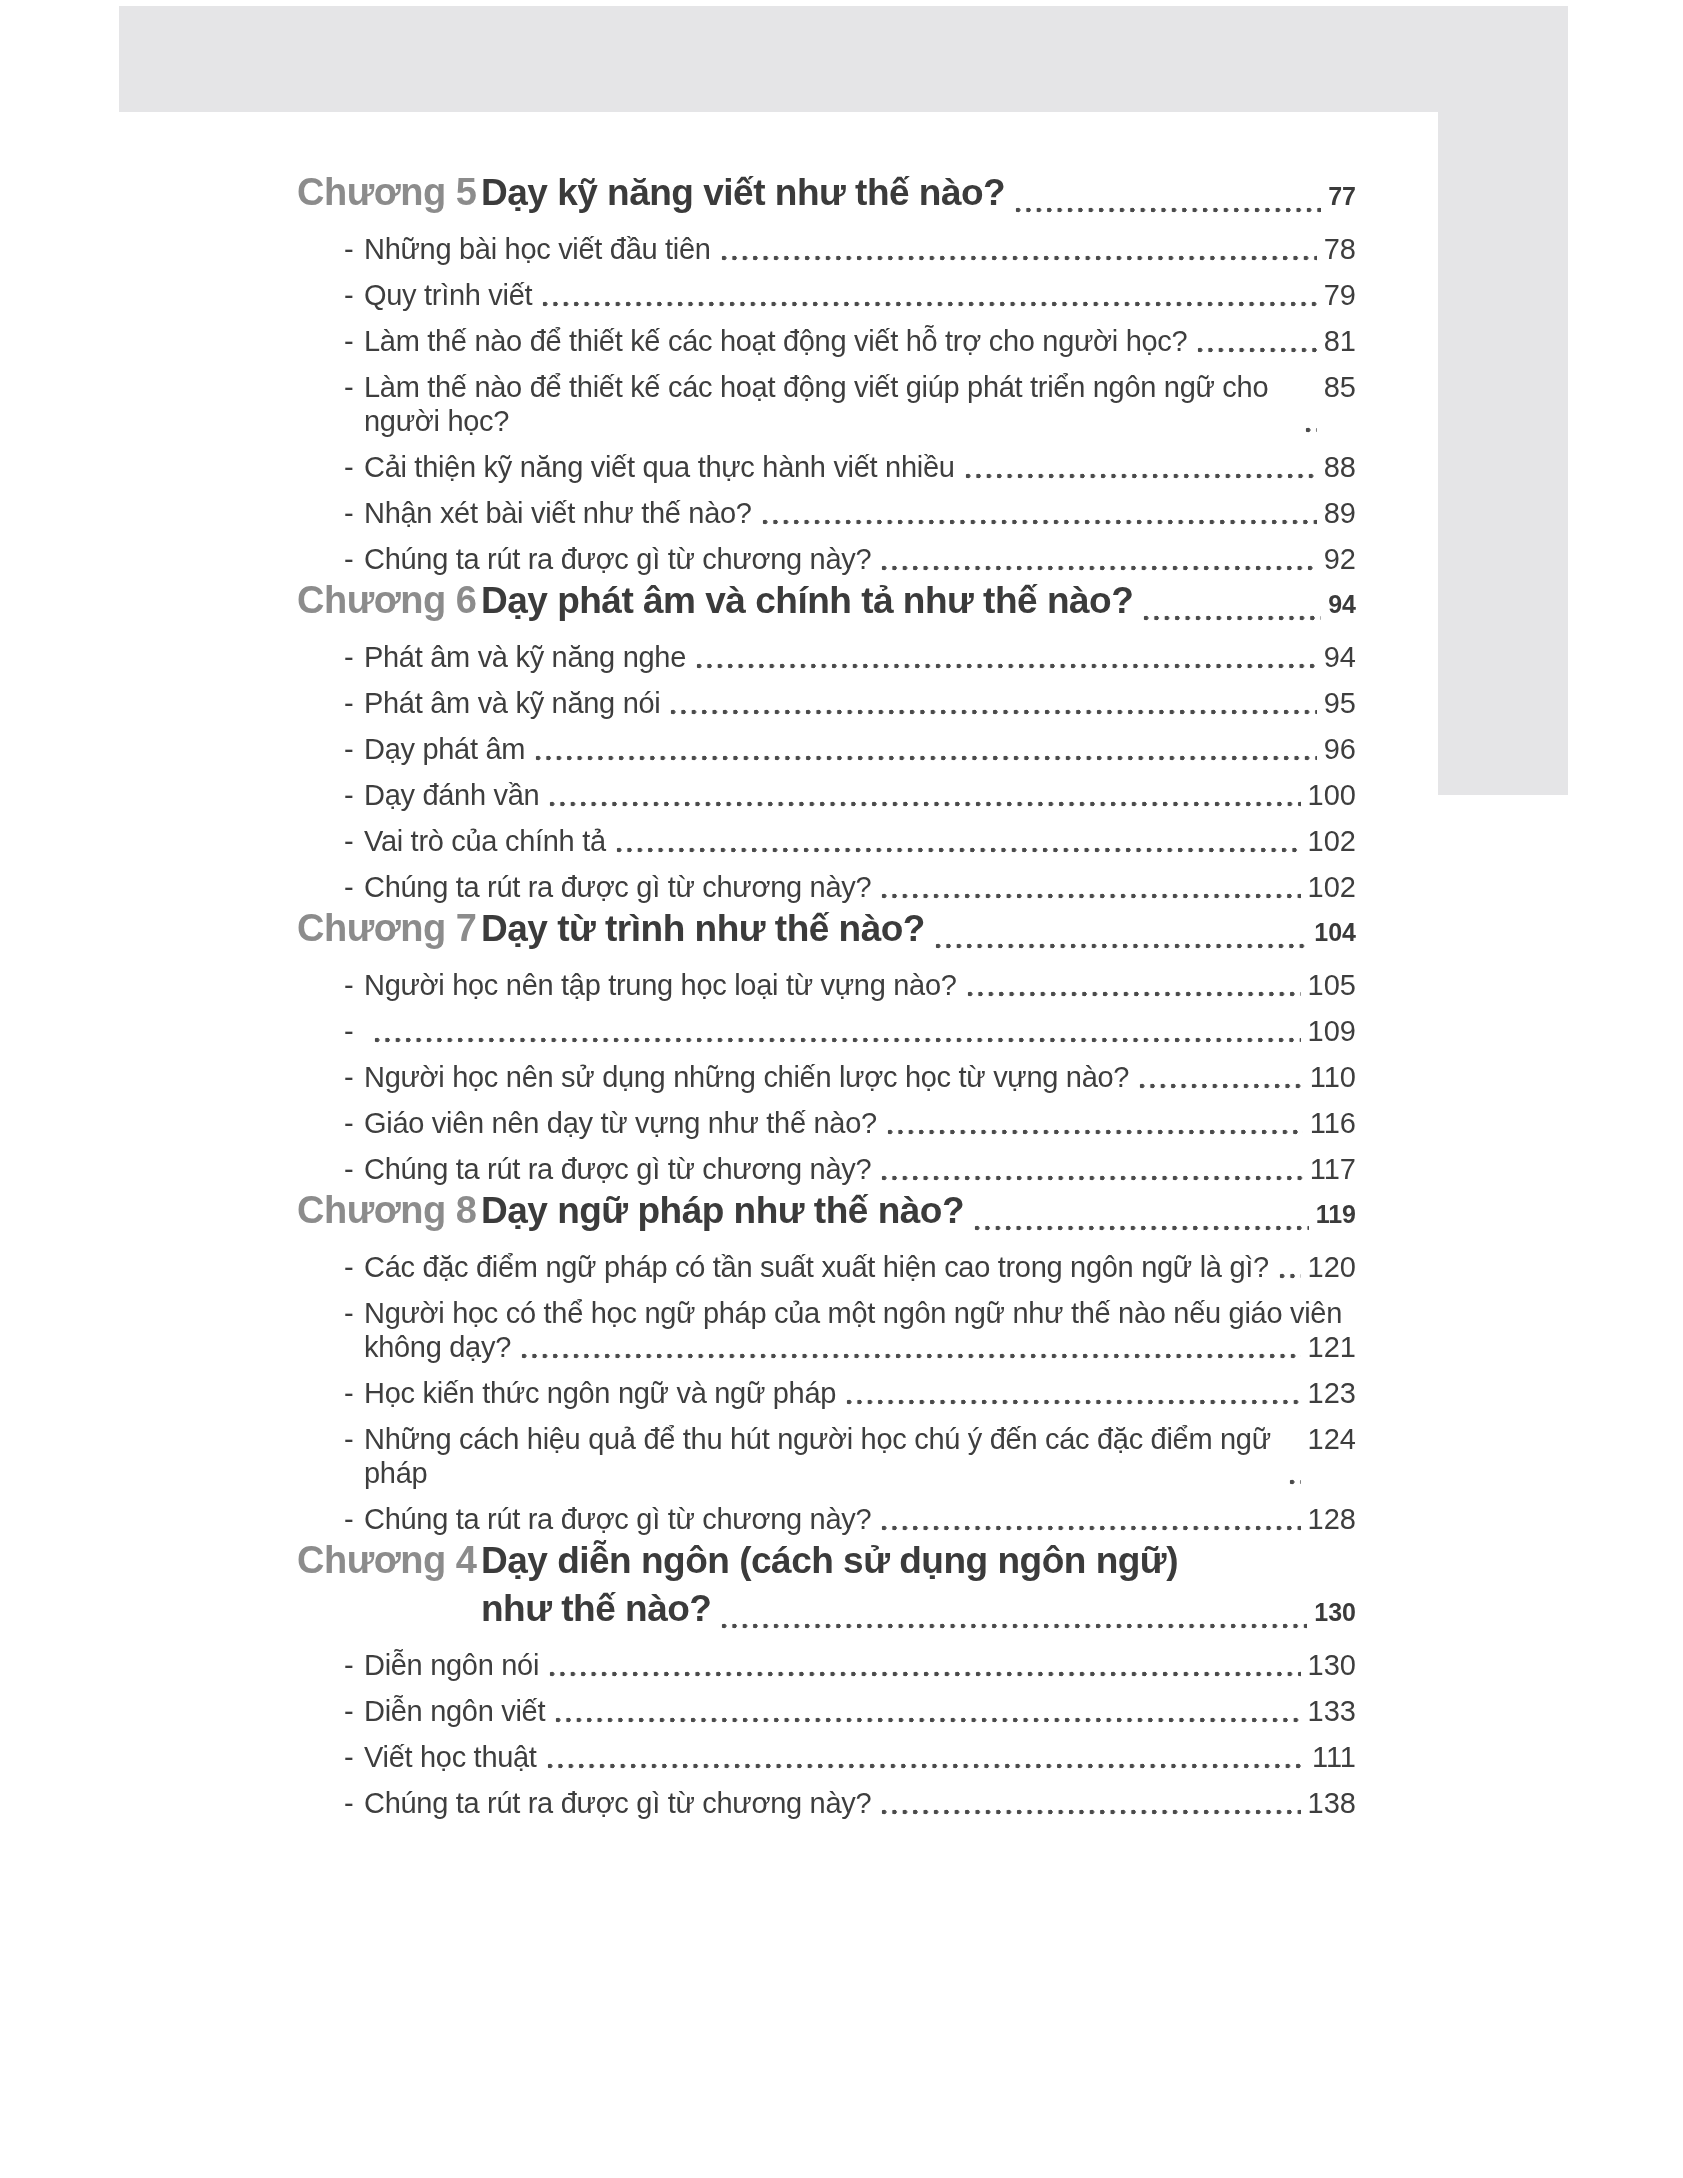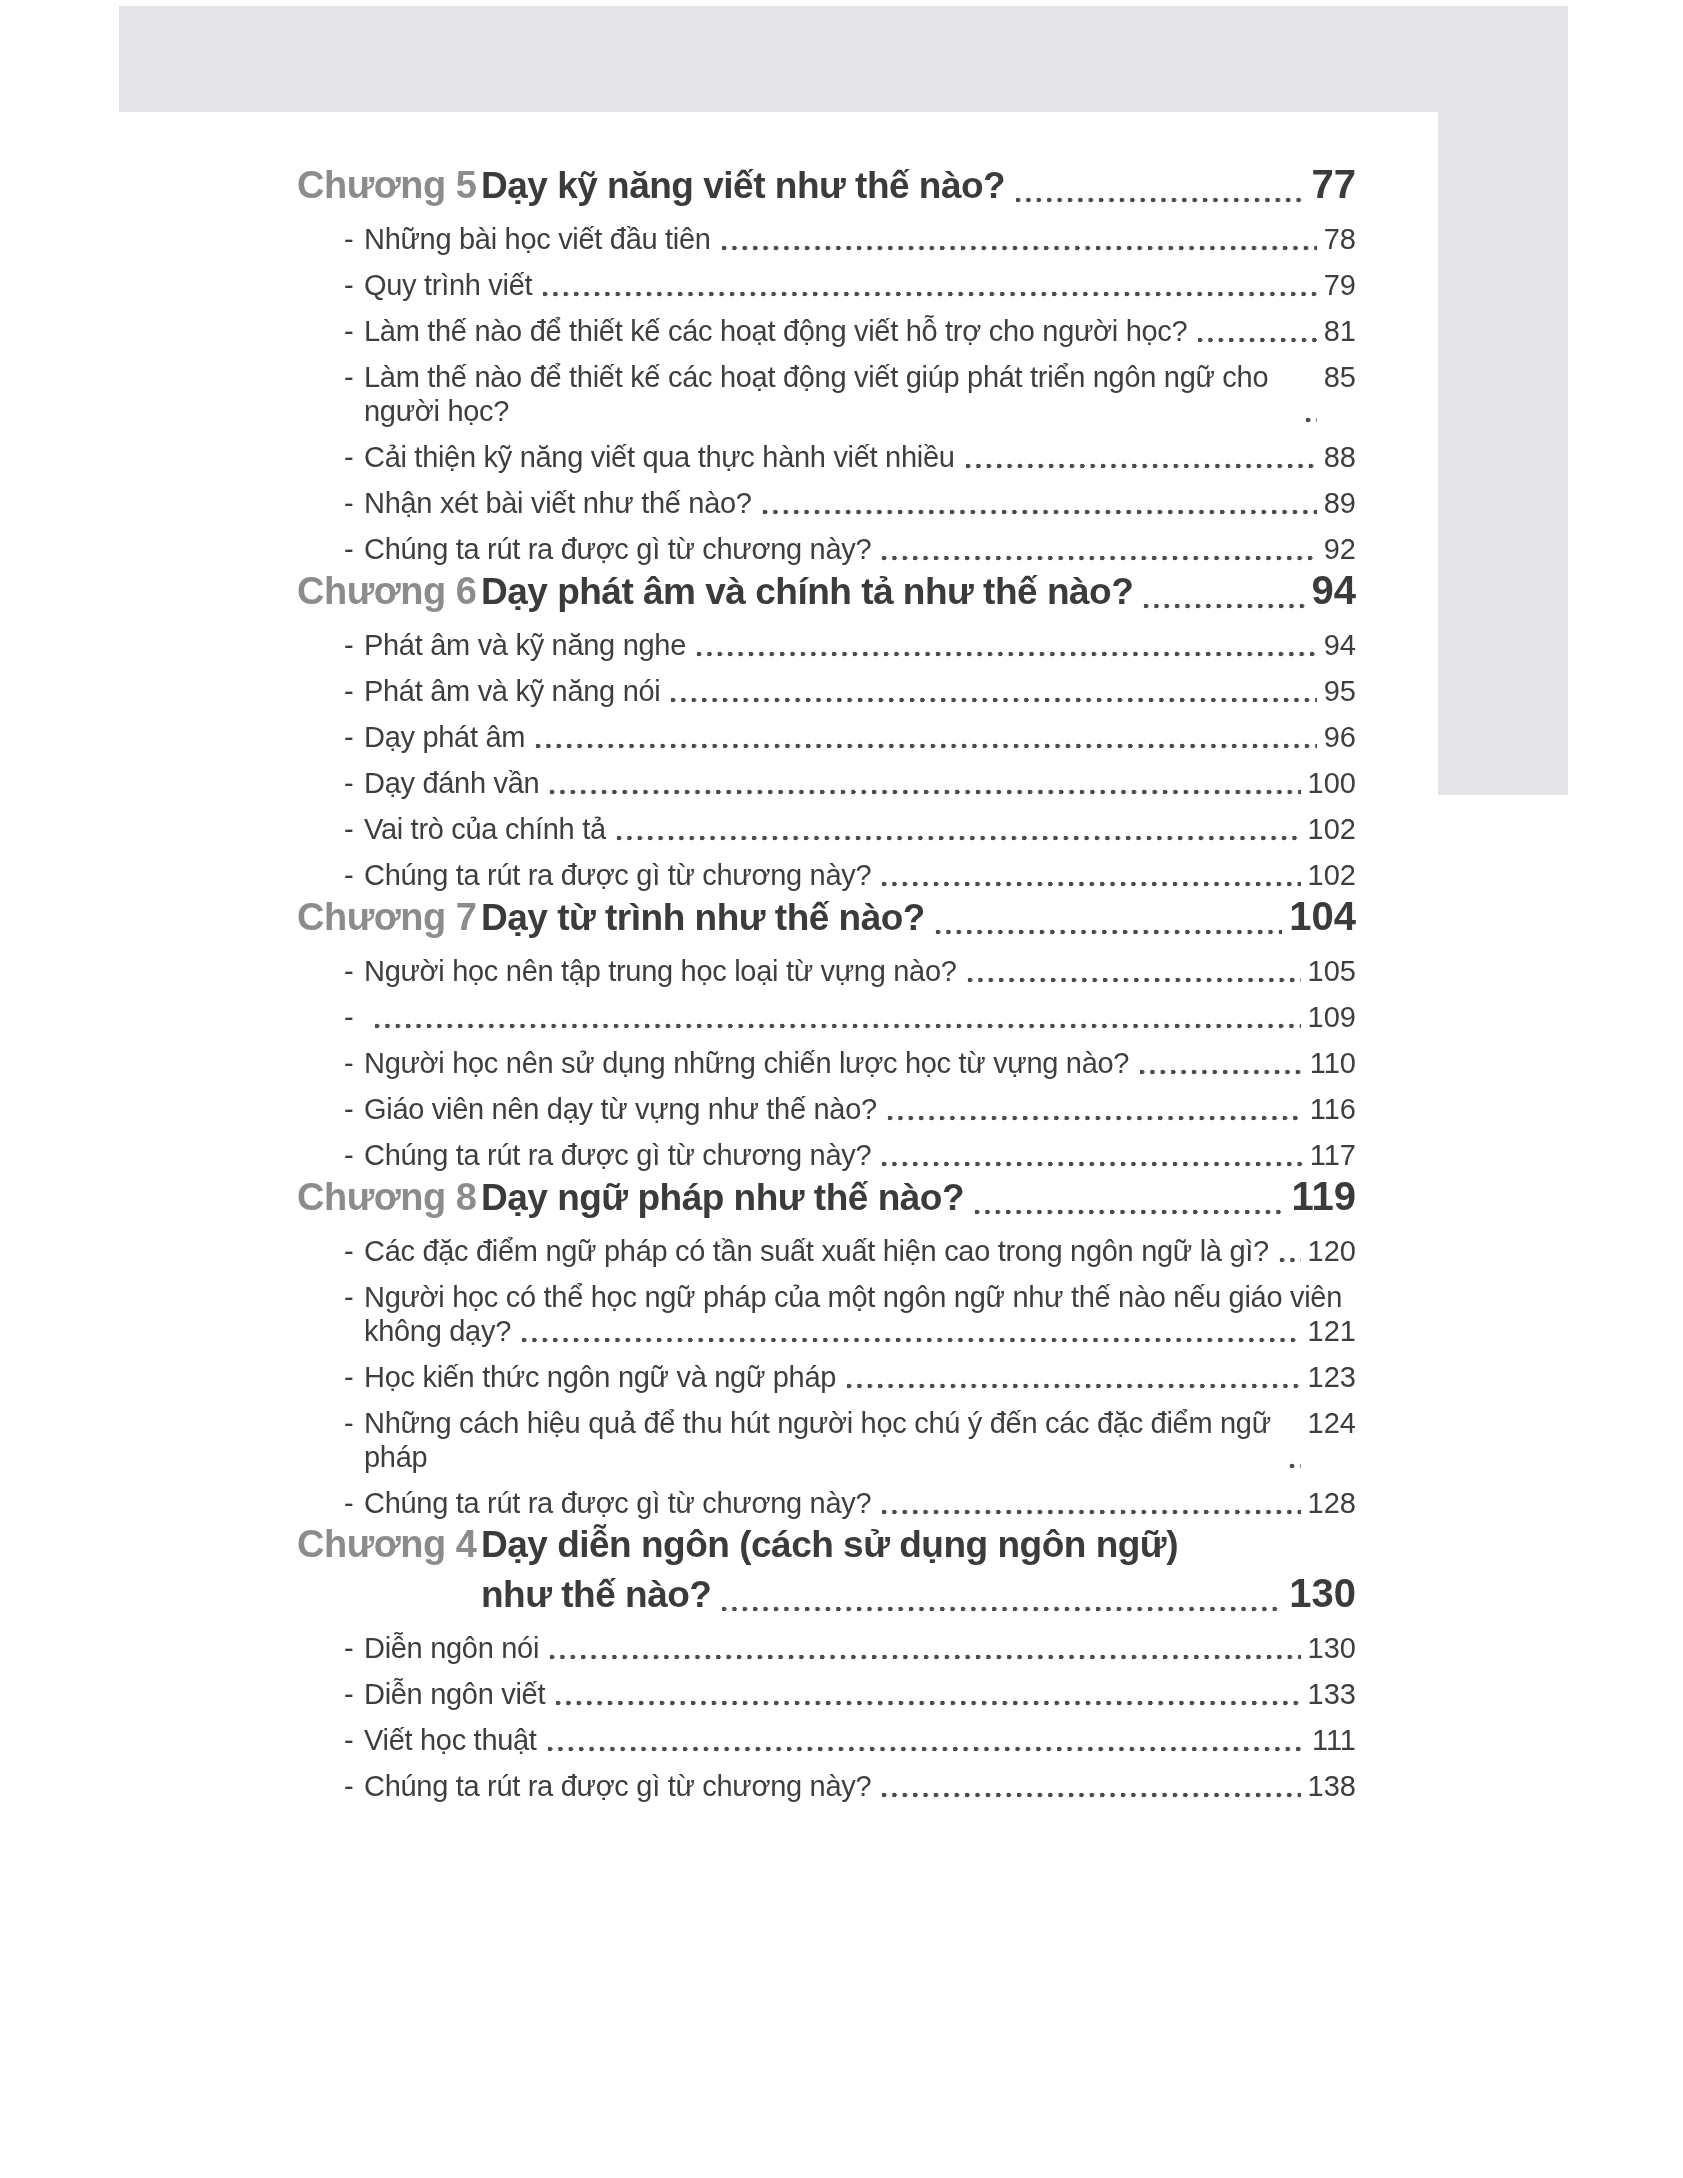--- a/index.html
+++ b/index.html
@@ -15,40 +15,40 @@
     position: absolute; left: 119px; top: 6px;
     width: 1448px; height: 106px;
     background: #e5e5e7;
   }
   .band-right {
     position: absolute; left: 1438px; top: 6px;
     width: 130px; height: 789px;
     background: #e5e5e7;
   }
   .toc {
-    position: absolute; left: 297px; top: 160px;
+    position: absolute; left: 297px; top: 168px;
     width: 1059px;
   }
   .section + .section { }
   .ch-line {
     display: flex; align-items: baseline;
     line-height: 48px;
   }
   .ch-label {
     flex: none; width: 184px;
     font-size: 38px; font-weight: 700; color: #8c8c8c;
     letter-spacing: -0.5px;
   }
   .ch-line2 { padding-left: 184px; }
   .ch-title {
     font-size: 37px; font-weight: 700; color: #3b3b3b;
     letter-spacing: -0.5px; white-space: nowrap;
   }
   .ch-page {
-    font-size: 40px; font-weight: 700; color: #3b3b3b;
+    font-size: 25px; font-weight: 700; color: #3b3b3b;
   }
   .heading { margin-bottom: 12px; }
   .item {
     display: flex; align-items: flex-start;
     margin-top: 12px;
     padding-left: 47px;
     font-size: 29px; color: #3e3e3e;
     line-height: 34px;
   }
   .dash { flex: none; width: 20px; }

